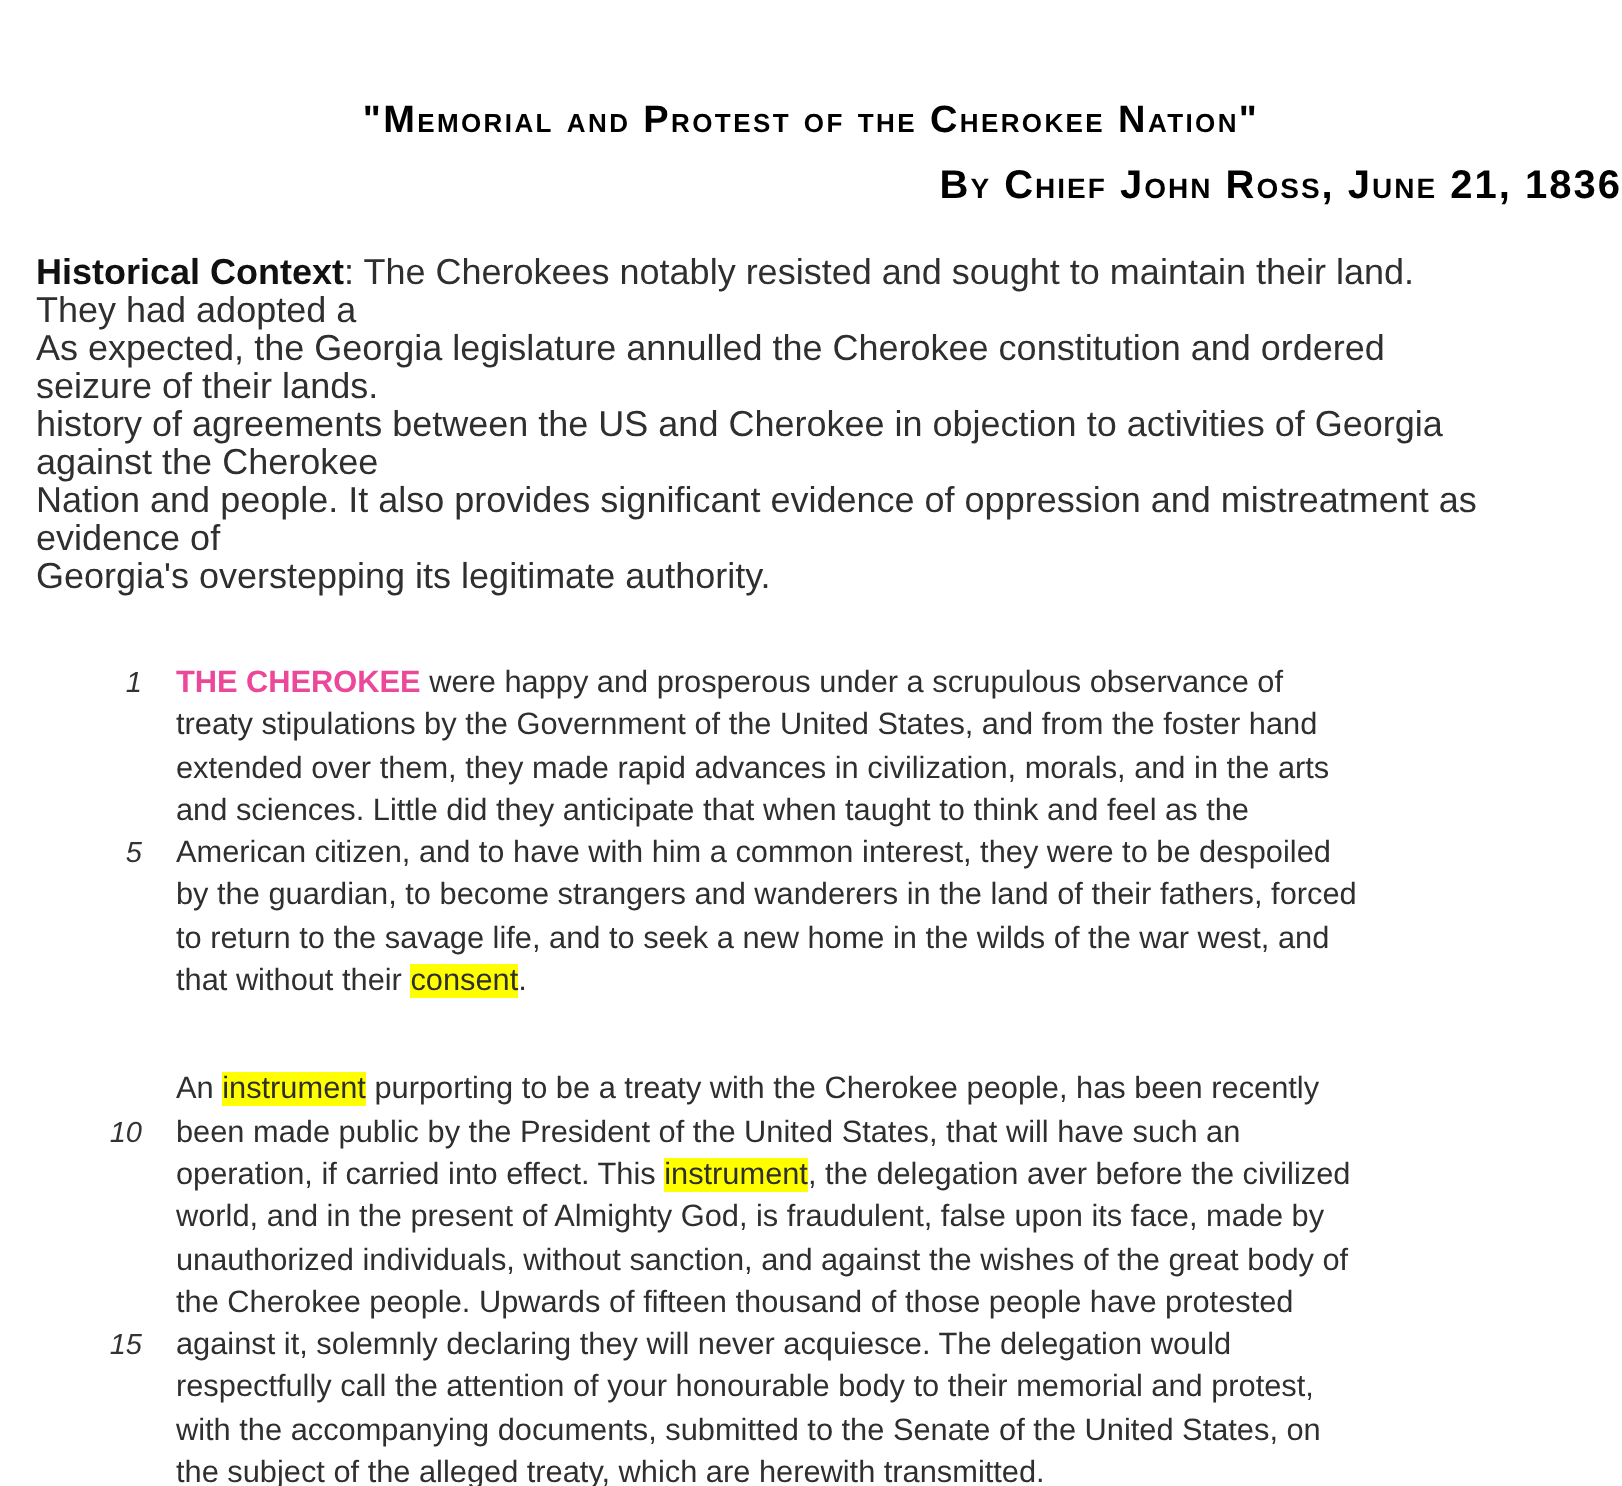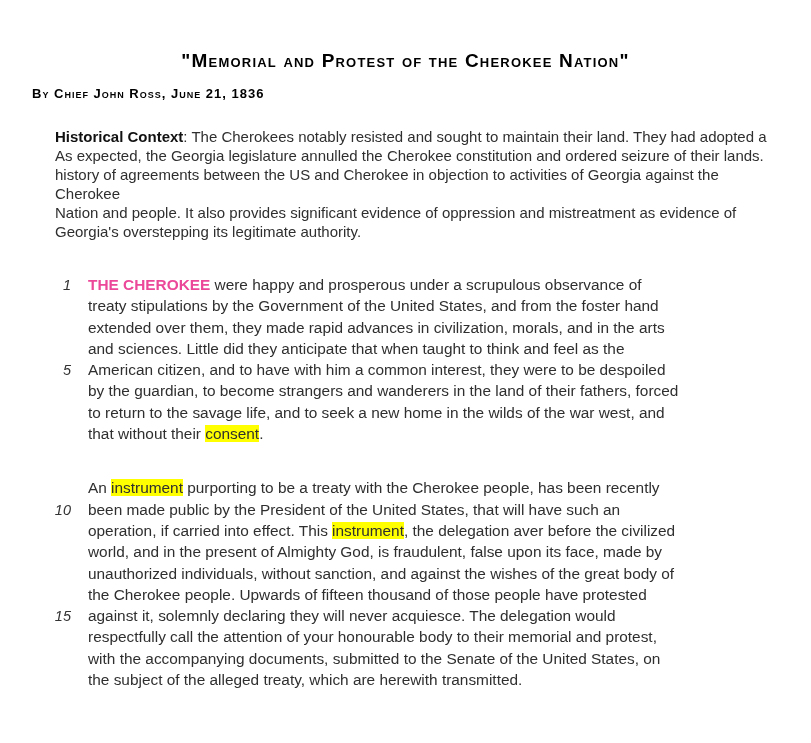--- a/index.html
+++ b/index.html
@@ -18,34 +18,33 @@
     text-align: center;
     font-size: 19px;
     line-height: 22px;
     font-weight: 700;
     font-variant: small-caps;
     letter-spacing: 1.2px;
     color: #000000;
   }
   .subtitle {
     margin: 12px 0 0 0;
-    text-align: left;
-    font-size: 13px;
+    text-align: right;
+    font-size: 20px;
     line-height: 19px;
     font-weight: 700;
     font-variant: small-caps;
     letter-spacing: 1px;
     color: #000000;
-    padding-left: 32px;
   }
 
   .context {
-    margin: 24px 0 0 55px;
+    margin: 24px 0 0 18px;
     width: 726px;
-    font-size: 15px;
+    font-size: 18px;
     line-height: 19px;
     color: #2f2f2f;
   }
   .context .label { font-weight: 700; color: #111111; }
 
   .docbody {
     margin-top: 33px;
     font-size: 15.4px;
     line-height: 21.3px;
     color: #2f2f2f;

